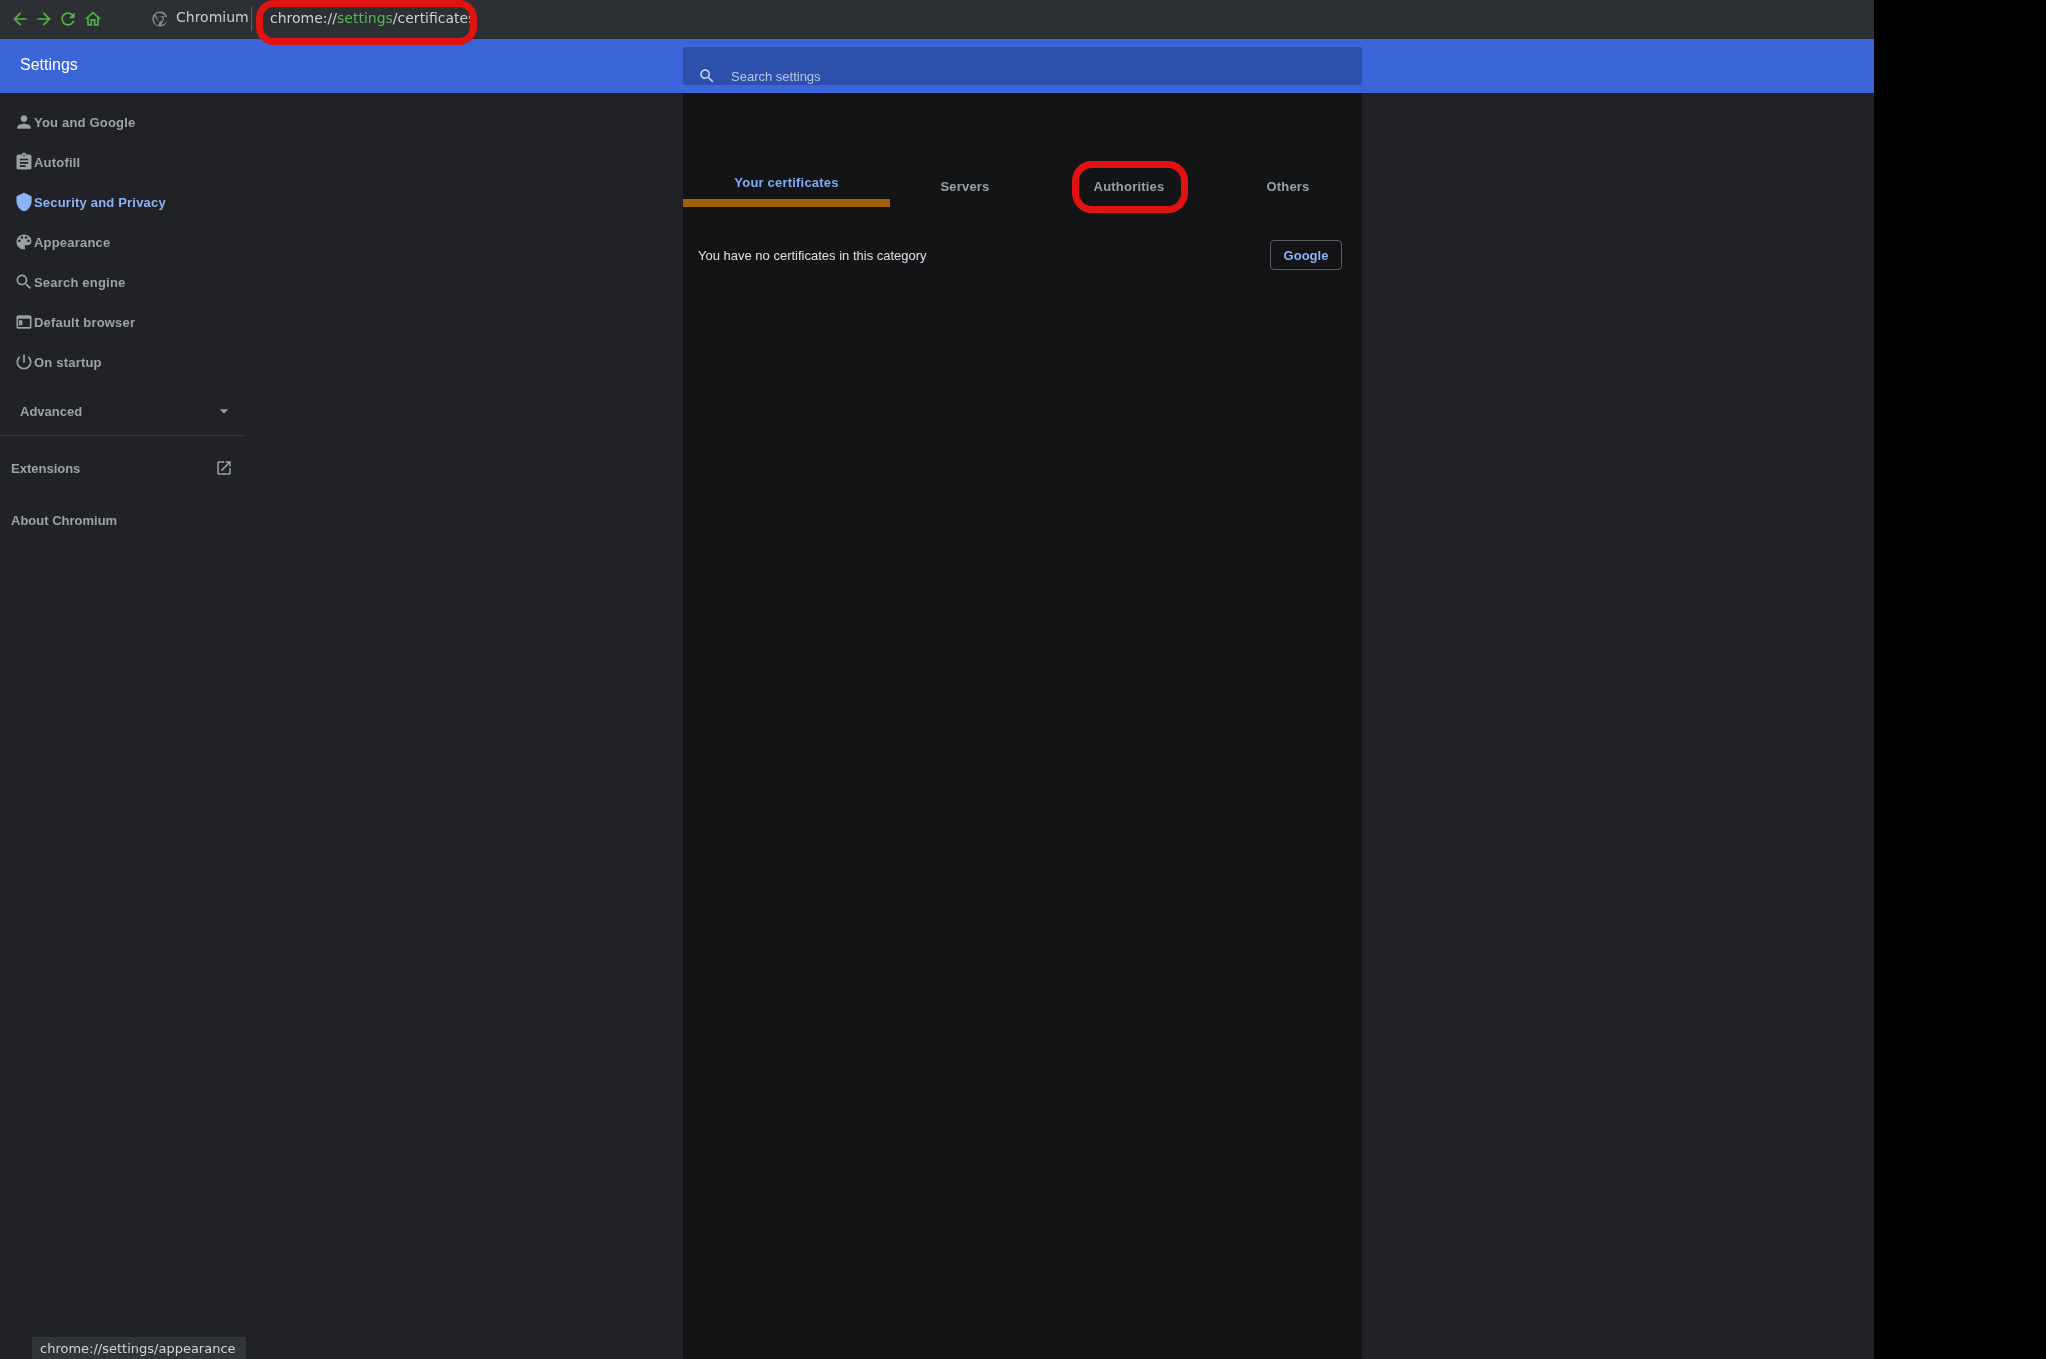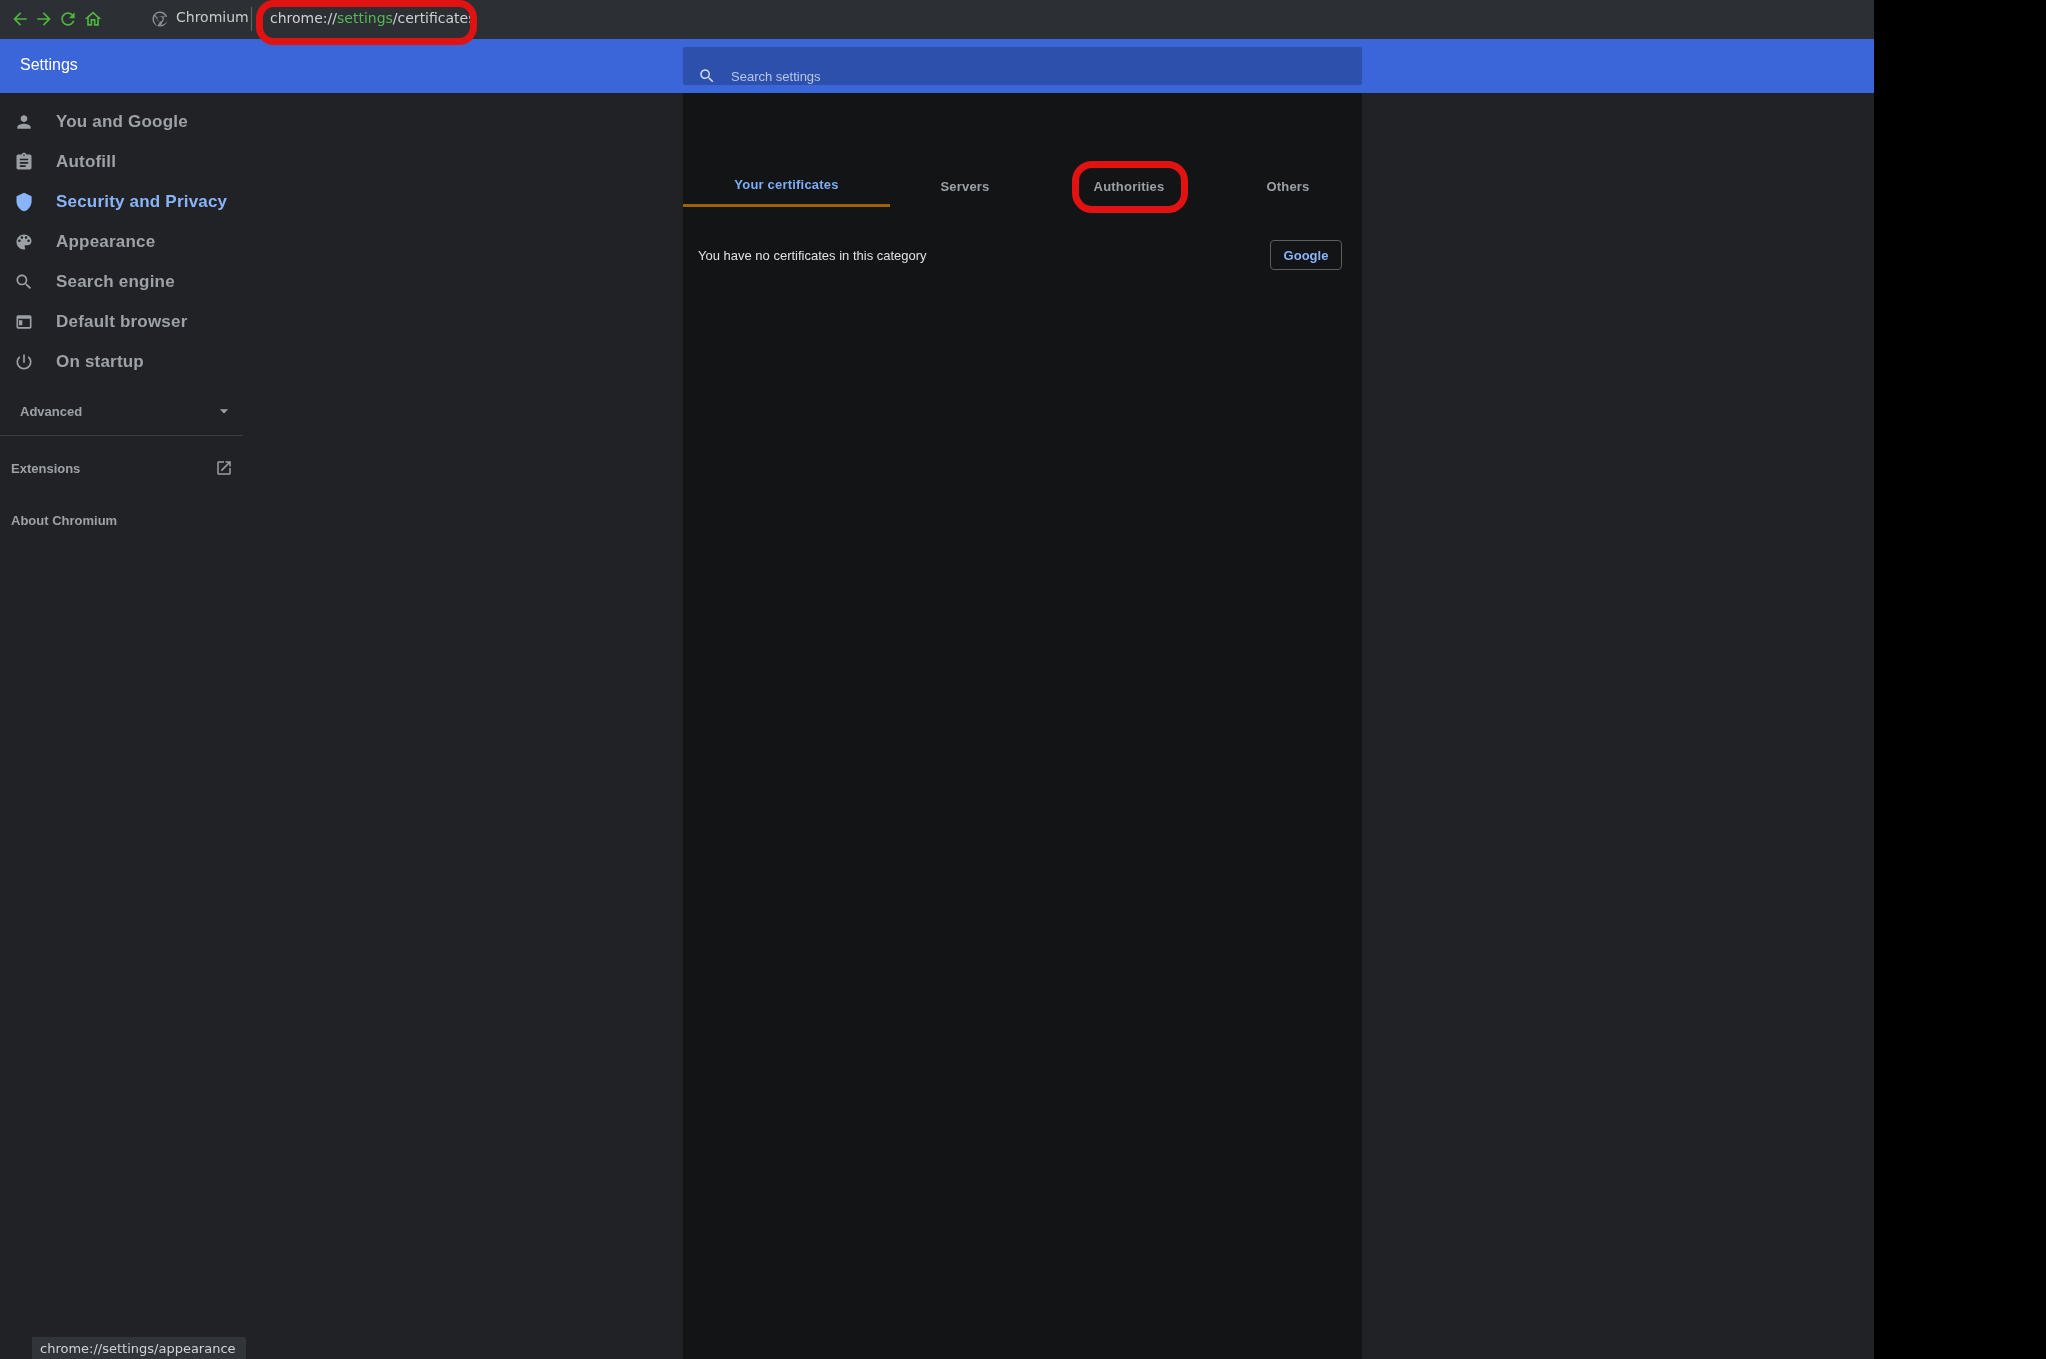--- a/index.html
+++ b/index.html
@@ -35,40 +35,40 @@
   .content-col{position:absolute;left:683px;top:0;width:679px;height:1266px;background:#121416;}
   .edge-strip{position:absolute;left:2038px;top:0;width:8px;height:1266px;background:#0c0d0e;}
   .edge-frag{position:absolute;left:2036px;width:10px;height:14px;overflow:hidden;
              color:#8a8d90;font-size:12px;font-family:"DejaVu Sans",sans-serif;}
 
   
   .menu{position:absolute;left:0;top:9px;width:250px;}
   .mrow{height:40px;display:flex;align-items:center;cursor:pointer;}
   .mrow .mic{width:20px;height:20px;margin-left:14px;color:#9aa0a6;flex:none;}
   .mrow .mic svg{width:100%;height:100%;display:block;}
-  .mrow .mlabel{margin-left:22px;font-size:17px;font-weight:bold;color:#9da2a8;letter-spacing:.2px;}
+  .mrow .mlabel{font-size:13px;font-weight:bold;color:#9da2a8;letter-spacing:.2px;}
   .mrow.selected .mic{color:#8ab4f8;}
   .mrow.selected .mlabel{color:#8ab4f8;}
   .advrow{margin-top:9px;height:40px;display:flex;align-items:center;justify-content:space-between;cursor:pointer;}
   .advrow .mlabel{margin-left:20px;font-size:13px;font-weight:bold;color:#9da2a8;}
   .advrow .mic{width:20px;height:20px;margin-right:16px;color:#9aa0a6;}
   .mdivider{margin-top:4px;width:243px;height:1px;background:#3b3e42;}
   .linkrow{margin-top:12px;height:40px;display:flex;align-items:center;justify-content:space-between;cursor:pointer;}
   .linkrow .mlabel{margin-left:11px;font-size:13px;font-weight:bold;color:#9da2a8;}
   .linkrow .mic{width:18px;height:18px;margin-right:17px;color:#9aa0a6;}
 
   
   .ctitle-row{position:absolute;left:0;top:10px;width:679px;height:40px;display:flex;align-items:center;}
   .back-ic{width:20px;height:20px;margin-left:17px;color:#9aa0a6;cursor:pointer;}
   .ctitle{margin-left:22px;font-size:15px;color:#e8eaed;letter-spacing:.2px;}
   .tabs{position:absolute;left:0;top:72px;width:679px;height:42px;display:flex;}
   .tab{height:42px;display:flex;align-items:center;justify-content:center;
        font-size:13px;font-weight:bold;color:#9aa0a6;letter-spacing:.2px;cursor:pointer;box-sizing:border-box;}
   .tab.t0{width:207px;}.tab.t1{width:150px;}.tab.t2{width:178px;}.tab.t3{width:140px;}
-  .tab.active{color:#7dacf8;border-bottom:3px solid #a16207;}
+  .tab.active{color:#7dacf8;border-bottom:8px solid #a16207;}
   .empty-row{position:absolute;left:0;top:147px;width:679px;height:30px;display:flex;align-items:center;}
   .empty-msg{margin-left:15px;font-size:13px;color:#dfe1e5;}
   .import-btn{position:absolute;right:20px;top:147px;width:72px;height:30px;box-sizing:border-box;
               border:1px solid #5a5e63;border-radius:4px;background:transparent;color:#8ab4f8;
               font-size:13px;font-weight:bold;font-family:"Liberation Sans",sans-serif;cursor:pointer;}
 
   
   .anno{position:absolute;border:7px solid #e01212;pointer-events:none;}
   .anno-url{left:256px;top:0px;width:207px;height:31px;border-radius:18px;}
   .anno-auth{left:1072px;top:161px;width:102px;height:38px;border-radius:20px;}

